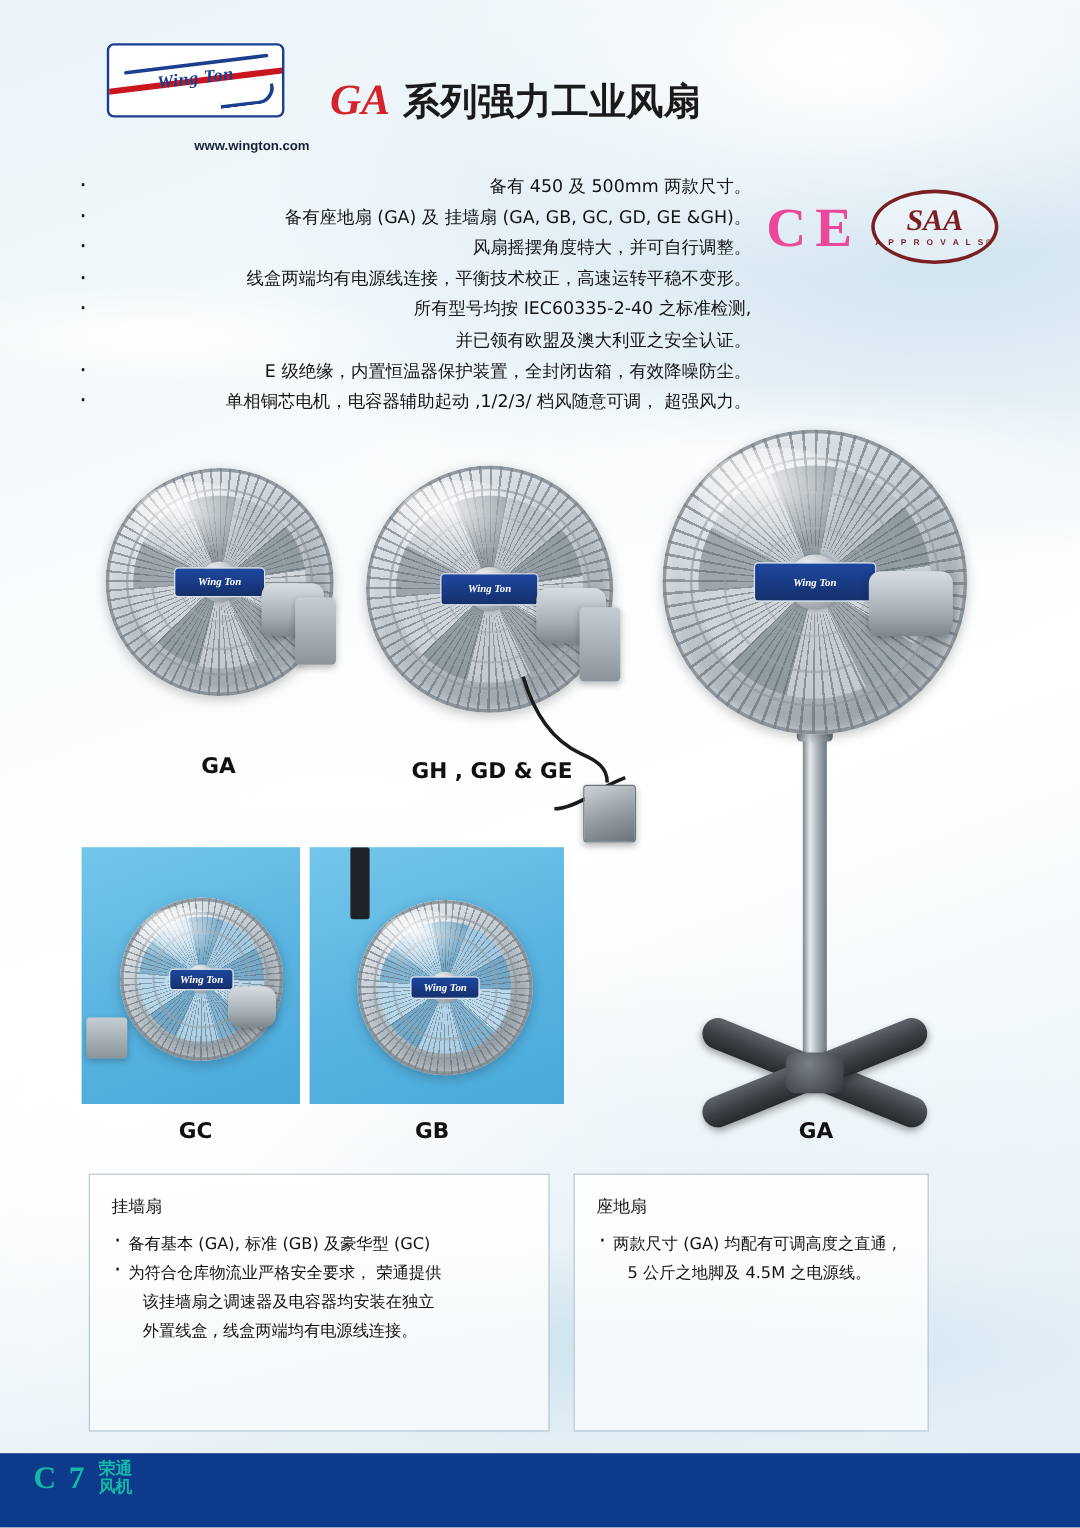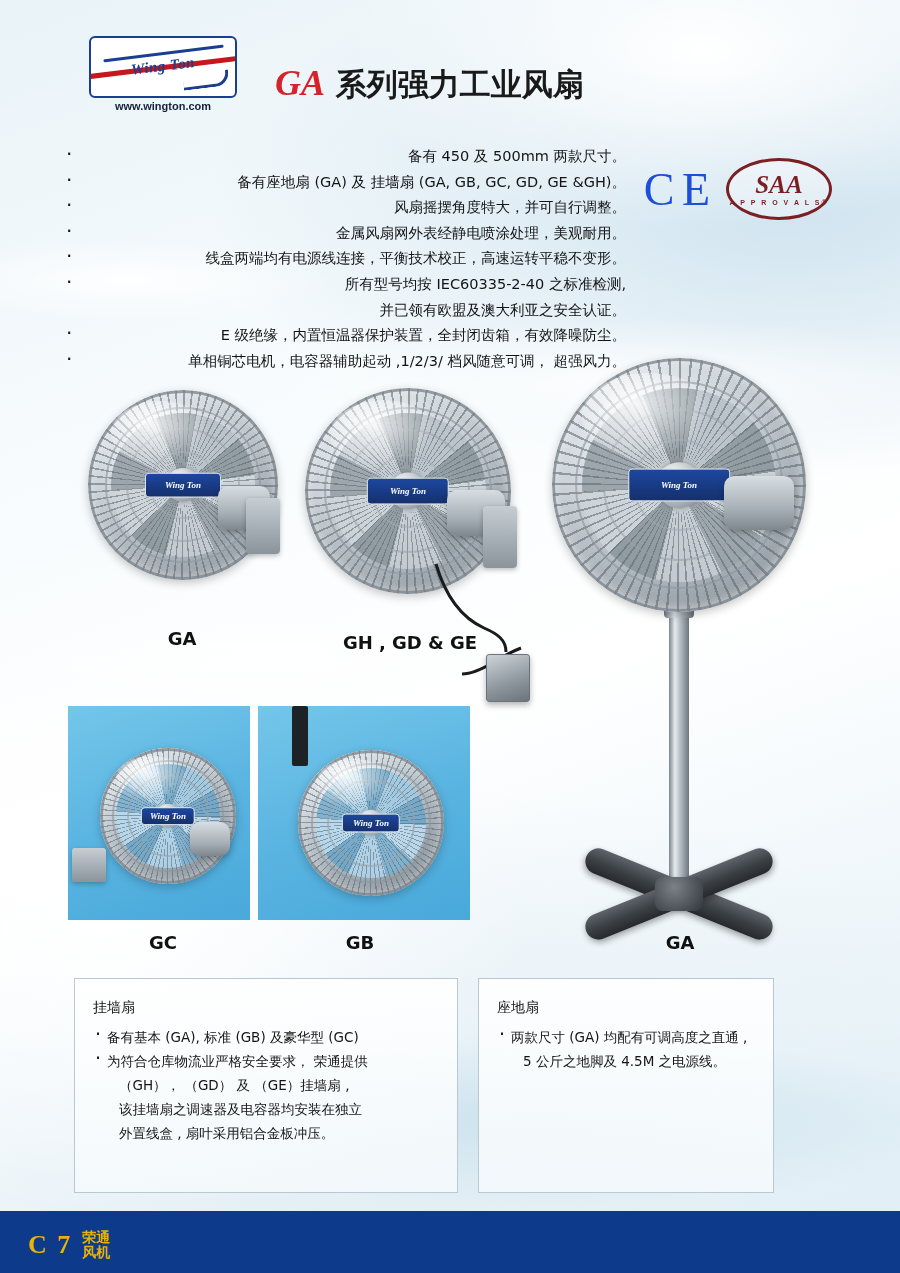--- a/index.html
+++ b/index.html
@@ -52,21 +52,21 @@
     position:absolute; left:0; right:0; top:50%; transform:translateY(-54%) rotate(-7deg);
     text-align:center; font-family:"Liberation Serif", serif;
     font-size:15px; font-weight:bold; font-style:italic; color:#1a3f8f;
     letter-spacing:.5px;
   }
   .logo-badge .tail {
     position:absolute; right:6px; bottom:8px; width:46px; height:16px;
     border-bottom:3px solid #1a3f8f; border-right:3px solid #1a3f8f;
     border-radius:0 0 14px 0; transform:rotate(-7deg);
   }
-  .logo-url { margin-top:2px; font-size:11px; font-weight:bold; color:#15213b; }
+  .logo-url { margin-top:18px; font-size:11px; font-weight:bold; color:#15213b;text-align:right; }
 
   
   #title {
     position:absolute; left:275px; top:62px; width:480px;
     font-family:"DejaVu Sans", sans-serif;
     font-size:31px; font-weight:bold; color:#1a1a1a; white-space:nowrap;
   }
   #title .ga { color:#d5232b; font-family:"Liberation Serif", serif; font-style:italic; font-size:36px; }
 
   
@@ -76,21 +76,21 @@
     font-size:14.5px; color:#141414; line-height:25.6px;text-align:right;
   }
   #specs li { list-style:none; margin:0 0 0 0; position:relative; padding-left:14px; }
   #specs li::before { content:"·"; position:absolute; left:0; top:-2px; font-size:20px; line-height:25px; }
   #specs ul { margin:0; padding:0; }
   #specs .cont { padding-left:26px; }
   #specs .cont::before { content:""; }
 
   
   #certs { position:absolute; right:68px; top:158px; display:flex; align-items:center; gap:18px; }
-  .ce-mark { font-family:"Liberation Serif", serif; font-size:46px; font-weight:normal; color:#1d4ed8; letter-spacing:-2px; }
+  .ce-mark { font-family:"Liberation Serif", serif; font-size:46px; font-weight:bold; color:#ec4899; letter-spacing:-2px; }
   .saa-mark {
     width:106px; height:62px; border:3px solid #7a1f22; border-radius:50%/50%;
     position:relative; display:flex; flex-direction:column; align-items:center; justify-content:center;
     background:rgba(255,255,255,.35);
   }
   .saa-mark .saa-text {
     font-family:"Liberation Serif", serif; font-size:25px; font-weight:bold;
     font-style:italic; color:#7a1f22; line-height:1;
   }
   .saa-mark .saa-sub { font-size:7px; letter-spacing:2px; color:#7a1f22; font-weight:bold; margin-top:2px; }
@@ -227,35 +227,35 @@
   .panel {
     position:absolute; top:978px; height:215px;
     background:linear-gradient(180deg, rgba(255,255,255,.92), rgba(245,250,252,.88));
     border:1px solid #b9c9d3;
     padding:16px 18px;
     font-family:"DejaVu Sans", sans-serif;
     font-size:13.5px; color:#141414; line-height:24px;
   }
   #panel-wall { left:74px; width:384px; }
   #panel-stand { left:478px; width:296px; }
-  .panel h4 { margin:0 0 6px 0; font-size:14px; font-weight:normal; }
+  .panel h4 { margin:0 0 6px 0; font-size:14px; font-weight:normal;font-family:Liberation Mono, monospace; }
   .panel ul { margin:0; padding:0; }
   .panel li { list-style:none; position:relative; padding-left:14px; }
   .panel li::before { content:"·"; position:absolute; left:2px; top:-3px; font-size:19px; }
   .panel .cont { padding-left:26px; }
   .panel .cont::before { content:""; }
 
   
   #footer {
     position:absolute; left:0; bottom:0; width:900px; height:62px;
     background:#0e3a8c;
   }
   #footer-text {
-    position:absolute; left:28px; bottom:13px;
-    display:flex; align-items:center; gap:10px; color:#eab308;justify-content:flex-end;
+    position:absolute; left:28px; bottom:26px;
+    display:flex; align-items:center; gap:10px; color:#14b8a6;justify-content:flex-end;
   }
   #footer-page { font-family:"Liberation Serif", serif; font-size:26px; font-weight:bold; letter-spacing:2px; }
   #footer-cn { font-family:"DejaVu Sans", sans-serif; font-size:14px; font-weight:bold; line-height:15px; }
 </style>
 </head>
 <body>
 
 <div id="page"></div>
 
 <div id="logo-block">
@@ -278,21 +278,20 @@
     <div class="saa-text">SAA</div>
     <div class="saa-sub">A P P R O V A L S®</div>
   </div>
 </div>
 
 <div id="specs">
   <ul>
     <li>备有 450 及 500mm 两款尺寸。</li>
     <li>备有座地扇 (GA) 及 挂墙扇 (GA, GB, GC, GD, GE &amp;GH)。</li>
     <li>风扇摇摆角度特大，并可自行调整。</li>
-    <li>金属风扇网外表经静电喷涂处理，美观耐用。</li>
     <li>线盒两端均有电源线连接，平衡技术校正，高速运转平稳不变形。</li>
     <li>所有型号均按 IEC60335-2-40 之标准检测,</li>
     <li class="cont">并已领有欧盟及澳大利亚之安全认证。</li>
     <li>E 级绝缘，内置恒温器保护装置，全封闭齿箱，有效降噪防尘。</li>
     <li>单相铜芯电机，电容器辅助起动 ,1/2/3/ 档风随意可调， 超强风力。</li>
   </ul>
 </div>
 
 <div class="fan" style="left:88px; top:390px; width:200px; height:210px;">
   <div class="cage" style="left:0; top:0; width:190px; height:190px;">
@@ -401,23 +400,22 @@
     <div class="gloss"></div>
   </div>
 </div>
 <div class="caption" style="left:300px; top:932px; width:120px;">GB</div>
 
 <div class="panel" id="panel-wall">
   <h4>挂墙扇</h4>
   <ul>
     <li>备有基本 (GA), 标准 (GB) 及豪华型 (GC)</li>
     <li>为符合仓库物流业严格安全要求， 荣通提供</li>
-    <li class="cont">（GH）， （GD） 及 （GE）挂墙扇 ,</li>
     <li class="cont">该挂墙扇之调速器及电容器均安装在独立</li>
-    <li class="cont">外置线盒 , 扇叶采用铝合金板冲压。</li>
+    <li class="cont">外置线盒 , 线盒两端均有电源线连接。</li>
   </ul>
 </div>
 
 <div class="panel" id="panel-stand">
   <h4>座地扇</h4>
   <ul>
     <li>两款尺寸 (GA) 均配有可调高度之直通 ,</li>
     <li class="cont">5 公斤之地脚及 4.5M 之电源线。</li>
   </ul>
 </div>

